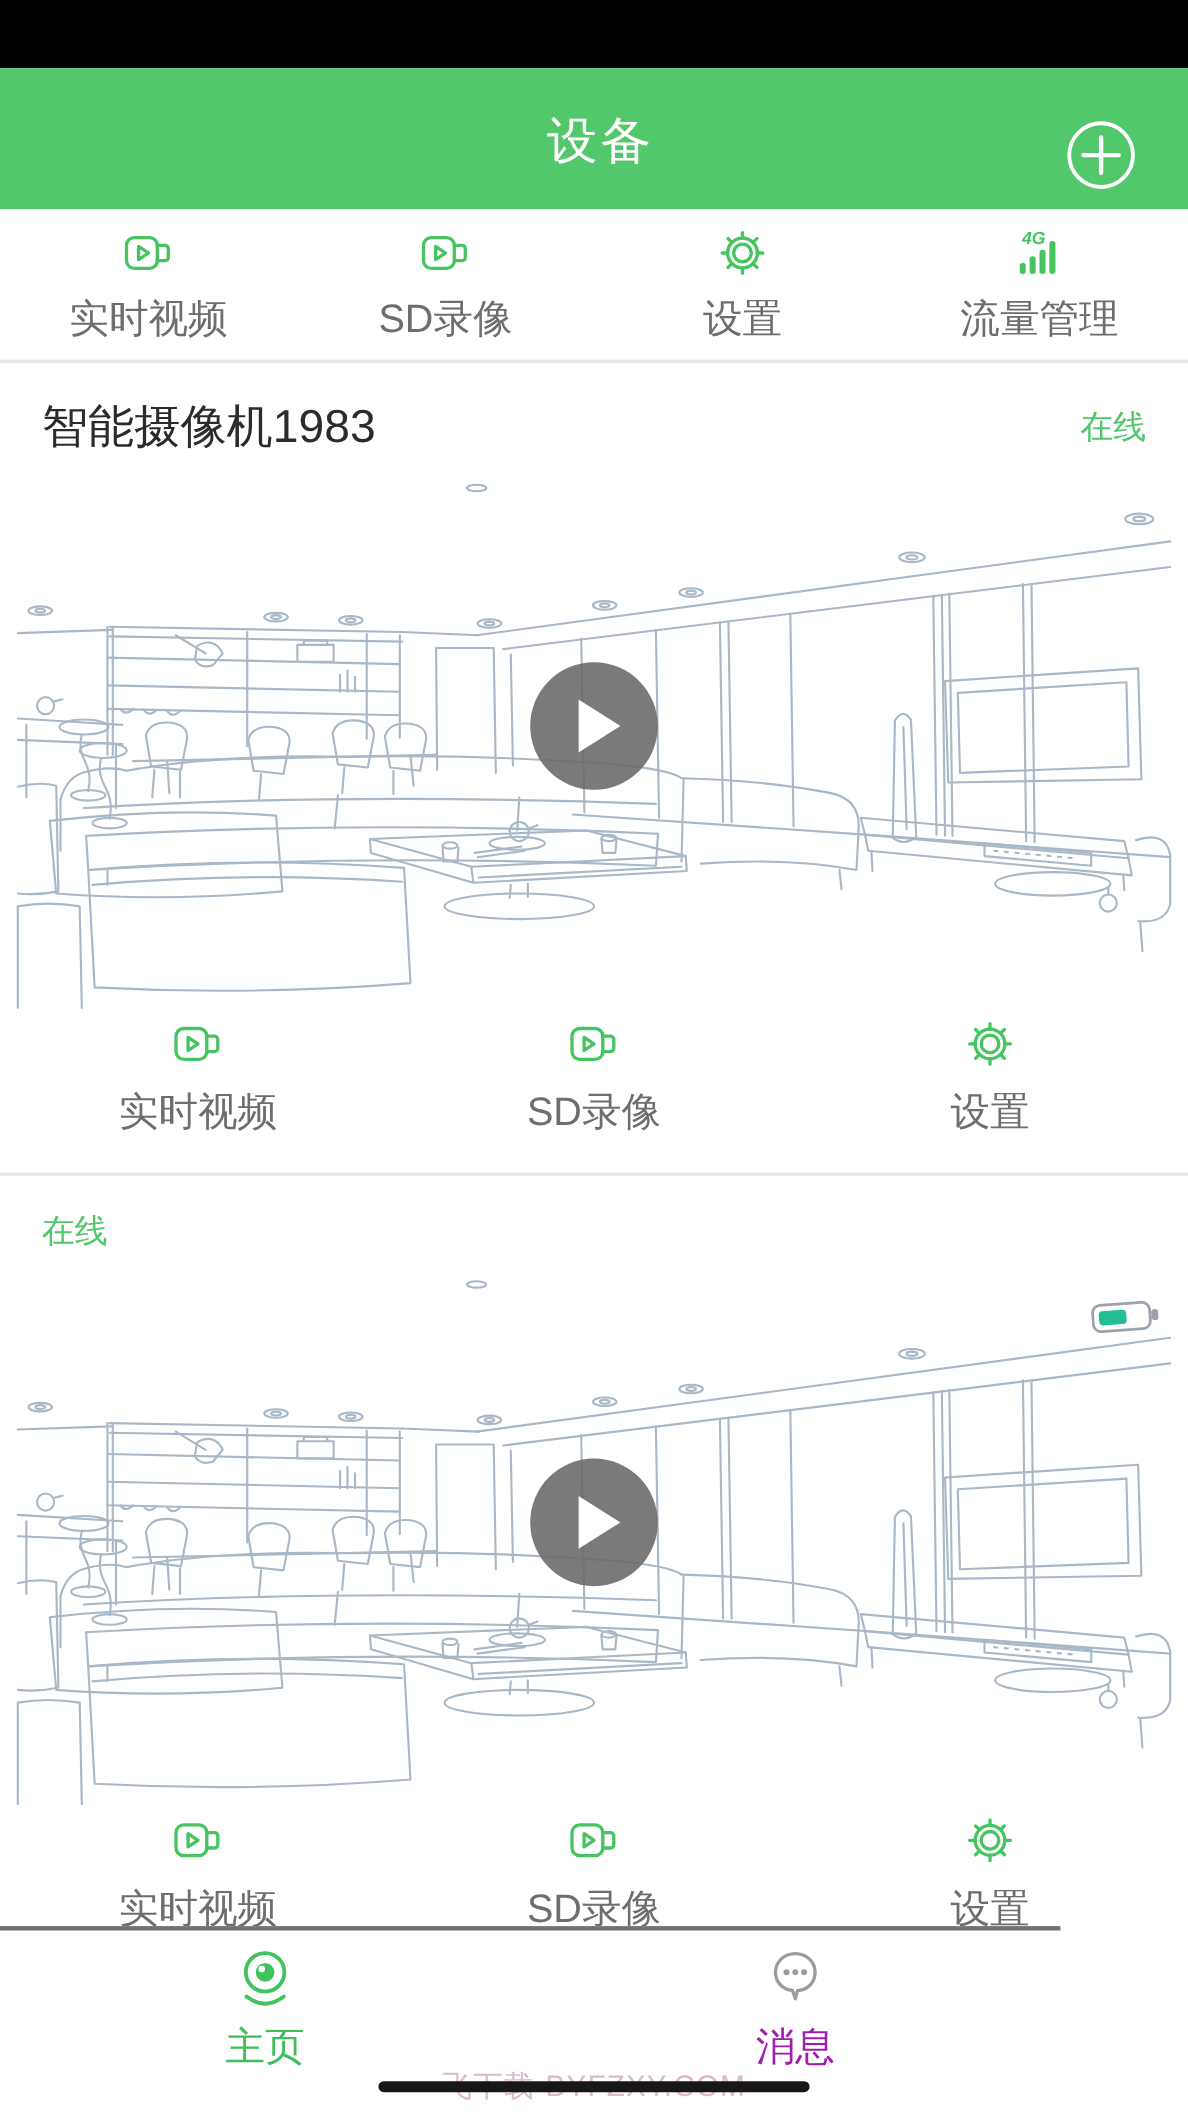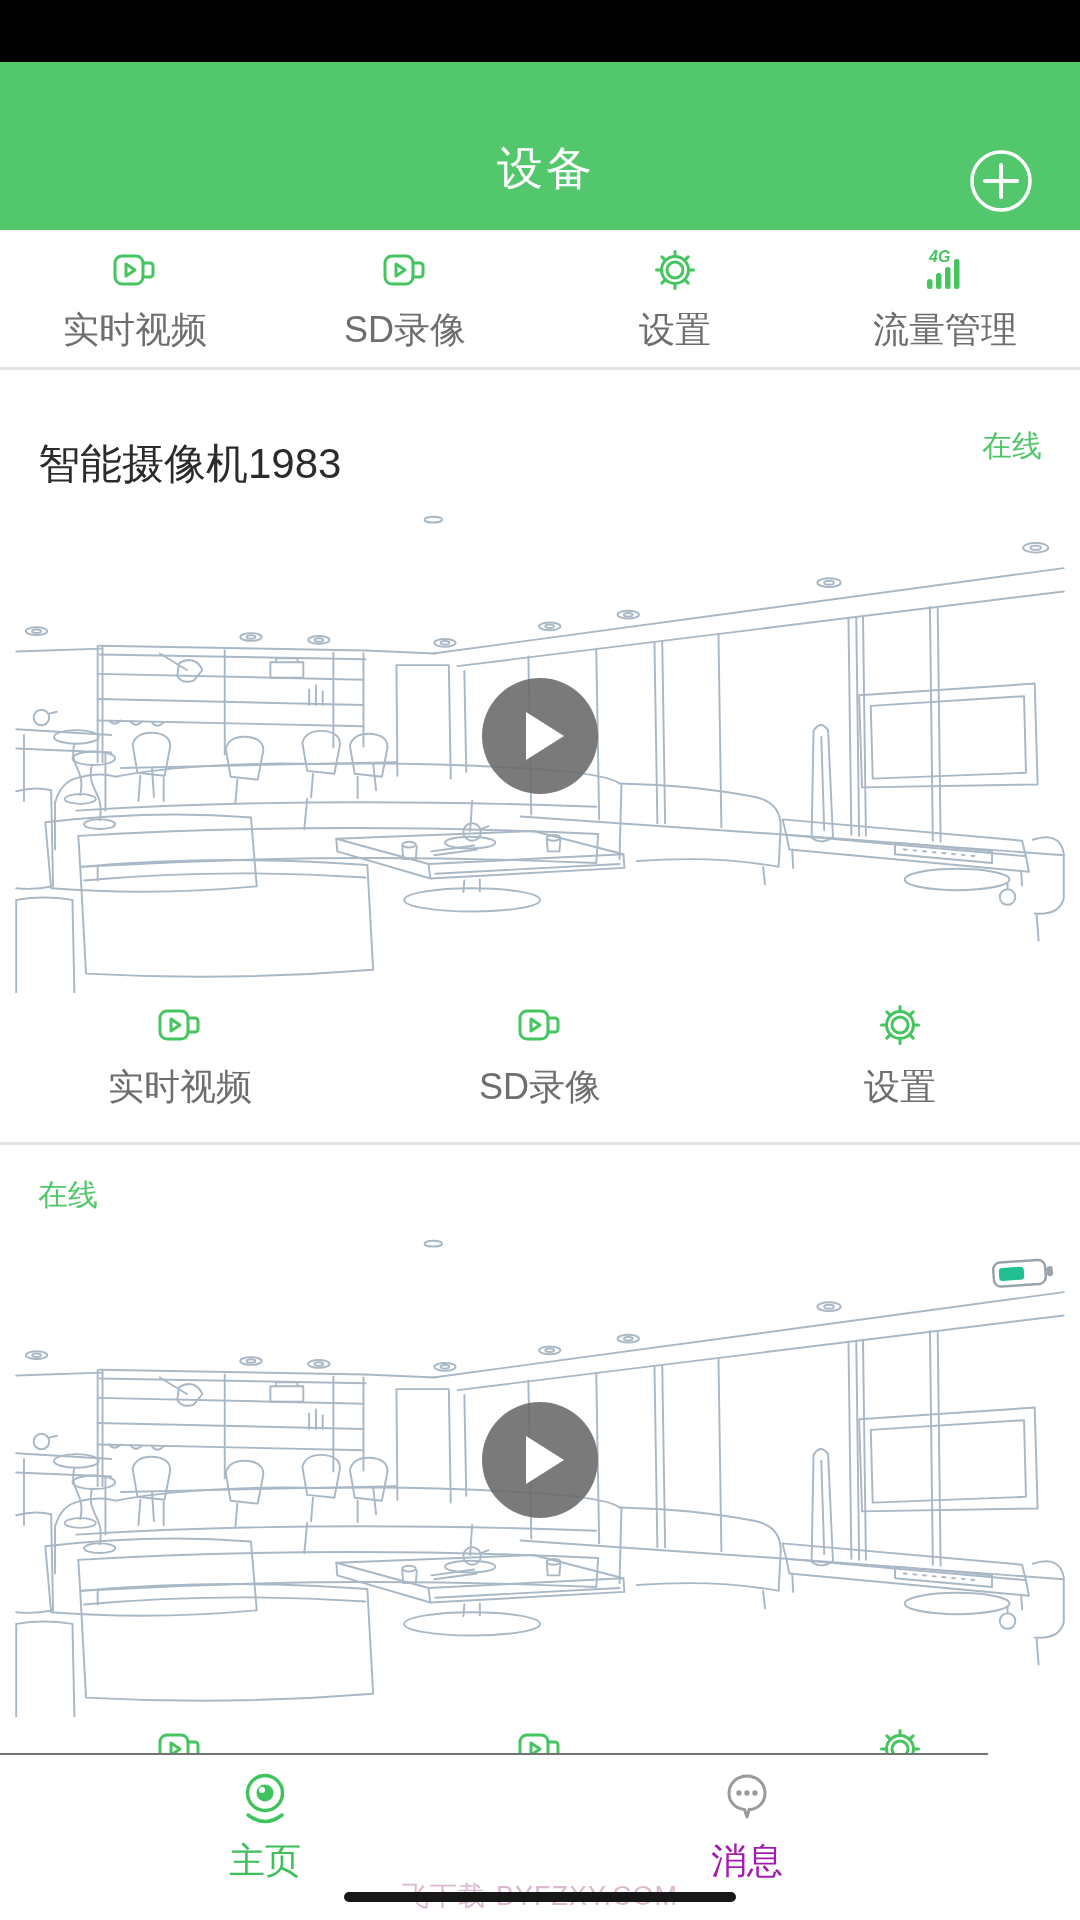--- a/index.html
+++ b/index.html
@@ -1,50 +1,50 @@
 <!DOCTYPE html>
 <html><head>
 <meta charset="utf-8">
 <style>
   html,body{margin:0;padding:0;background:#888;}
   .screen{position:relative;width:1080px;height:1920px;background:#ffffff;overflow:hidden;
           font-family:"Liberation Sans","DejaVu Sans",sans-serif;margin:0 auto;}
   
   .status-bar{height:62px;background:#000;}
   
-  .app-header{height:168px;background:#53c76c;position:relative;
+  .app-header{height:128px;background:#53c76c;position:relative;
               display:flex;align-items:flex-end;justify-content:center;padding-left:12px;}
   .app-title{color:#fff;font-size:46px;font-weight:500;letter-spacing:3px;padding-bottom:30px;}
   .add-btn{position:absolute;right:46px;bottom:16px;width:66px;height:66px;background:transparent;border:none;padding:0;cursor:pointer;}
   
   .quick-bar{display:flex;height:123px;padding-top:14px;background:#fff;}
   .qitem{flex:1;display:flex;flex-direction:column;align-items:center;justify-content:flex-start;cursor:pointer;}
   .qitem .icon-box{height:52px;display:flex;align-items:center;justify-content:center;font-style:italic;}
   .qitem .qlabel{margin-top:10px;font-size:36px;color:#6e6e6e;}
   .divider{height:3px;background:#e6e6e6;}
   
   .camera-card{background:#fff;}
   .card-head{display:flex;justify-content:space-between;align-items:center;padding:30px 38px 16px 38px;}
-  .cam-name{font-size:42px;color:#2b2b2b;margin-top:36px;}
+  .cam-name{font-size:42px;color:#2b2b2b;}
   .cam-status{font-size:30px;color:#52c76a;}
   .preview{position:relative;width:1080px;height:485px;background:#fff;}
   .preview svg.room{position:absolute;left:0;top:0;}
   .play-btn{position:absolute;left:50%;top:47%;transform:translate(-50%,-50%);
             width:116px;height:116px;border-radius:50%;background:rgba(104,104,104,0.88);
             display:flex;align-items:center;justify-content:center;cursor:pointer;border:none;}
   .play-tri{width:0;height:0;border-top:24px solid transparent;border-bottom:24px solid transparent;
             border-left:38px solid #fff;margin-left:10px;}
   .battery-badge{position:absolute;right:26px;top:26px;transform:rotate(-4deg);}
   .card-actions{display:flex;padding:6px 0 30px 0;}
   .aitem{flex:1;display:flex;flex-direction:column;align-items:center;cursor:pointer;}
   .aitem .icon-box{height:52px;display:flex;align-items:center;justify-content:center;}
   .aitem .alabel{margin-top:12px;font-size:36px;color:#6e6e6e;}
   
   .bottom-nav{position:absolute;left:0;bottom:0;width:964px;height:165px;background:#fff;
-              border-top:2px solid #737373;display:flex;z-index:3;padding-left:24px;}
+              border-top:4px solid #737373;display:flex;z-index:3;}
   .nav-item{flex:1;display:flex;flex-direction:column;align-items:center;justify-content:flex-start;padding-top:14px;cursor:pointer;}
   .nav-label{margin-top:8px;font-size:36px;color:#a21caf;}
   .nav-item.active .nav-label{color:#3fbf5a;}
   .watermark{position:absolute;left:0;bottom:6px;width:100%;text-align:center;z-index:4;
              font-size:27px;letter-spacing:1px;color:#dcb9d0;}
   .home-indicator{position:absolute;left:344px;bottom:18px;width:392px;height:10px;border-radius:6px;
                   background:#171717;z-index:5;}
   svg{display:block;}
 </style>
 </head>

